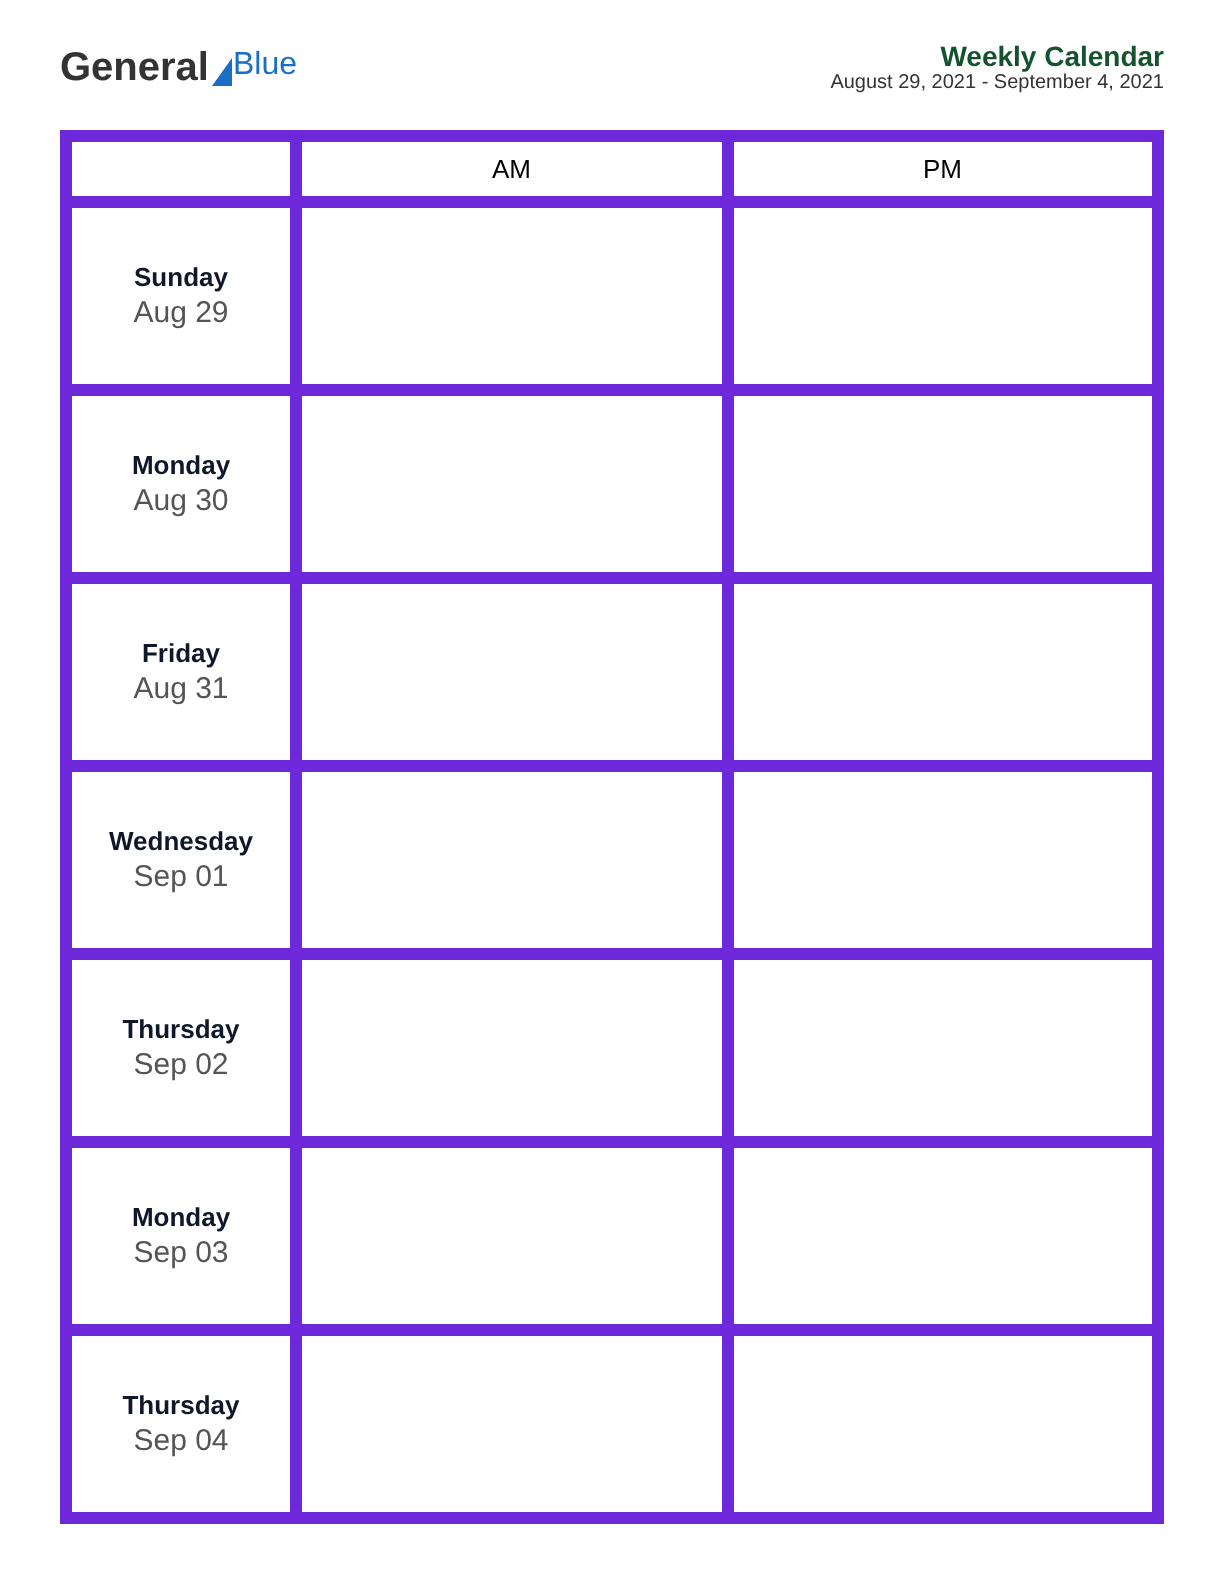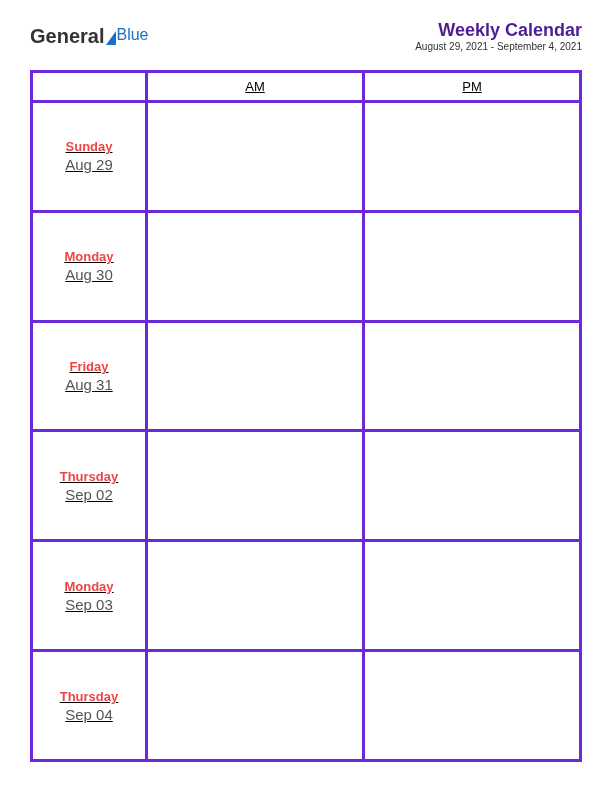--- a/index.html
+++ b/index.html
@@ -54,41 +54,40 @@
       border-bottom: 14px solid #1a6fc4;
       margin-left: 2px;
       margin-bottom: 1px;
     }
 
     .title-block {
       text-align: right;
     }
 
     .calendar-title {
-      font-size: 18px;
+      font-size: 14px;
       font-weight: bold;
-      color: #4c1d95;
+      color: #14532d;
     }
 
     .calendar-subtitle {
       font-size: 10px;
       color: #333333;
     }
 
     .calendar-table {
       width: 100%;
       flex: 1;
       border-collapse: collapse;
       border: 1px solid #555555;
     }
 
     .calendar-table th,
     .calendar-table td {
-      border: 3px solid #6d28d9;
-      text-decoration: underline;
+      border: 6px solid #6d28d9;
     }
 
     .calendar-table thead th {
       text-align: center;
       font-size: 13px;
       font-weight: normal;
       padding: 6px 0;
       background: #ffffff;
     }
 
@@ -103,21 +102,21 @@
     .day-cell {
       text-align: center;
       vertical-align: middle;
       padding: 8px 4px;
       height: 88px;
     }
 
     .day-name {
       font-size: 13px;
       font-weight: bold;
-      color: #ef4444;
+      color: #0f172a;
     }
 
     .day-date {
       font-size: 15px;
       color: #555555;
       margin-top: 2px;
     }
 
     .content-cell {
       height: 88px;
@@ -174,20 +173,28 @@
       <tr>
         <td class="day-cell">
           <div class="day-name">Friday</div>
           <div class="day-date">Aug 31</div>
         </td>
         <td class="content-cell"></td>
         <td class="content-cell"></td>
       </tr>
       <tr>
         <td class="day-cell">
+          <div class="day-name">Wednesday</div>
+          <div class="day-date">Sep 01</div>
+        </td>
+        <td class="content-cell"></td>
+        <td class="content-cell"></td>
+      </tr>
+      <tr>
+        <td class="day-cell">
           <div class="day-name">Thursday</div>
           <div class="day-date">Sep 02</div>
         </td>
         <td class="content-cell"></td>
         <td class="content-cell"></td>
       </tr>
       <tr>
         <td class="day-cell">
           <div class="day-name">Monday</div>
           <div class="day-date">Sep 03</div>

